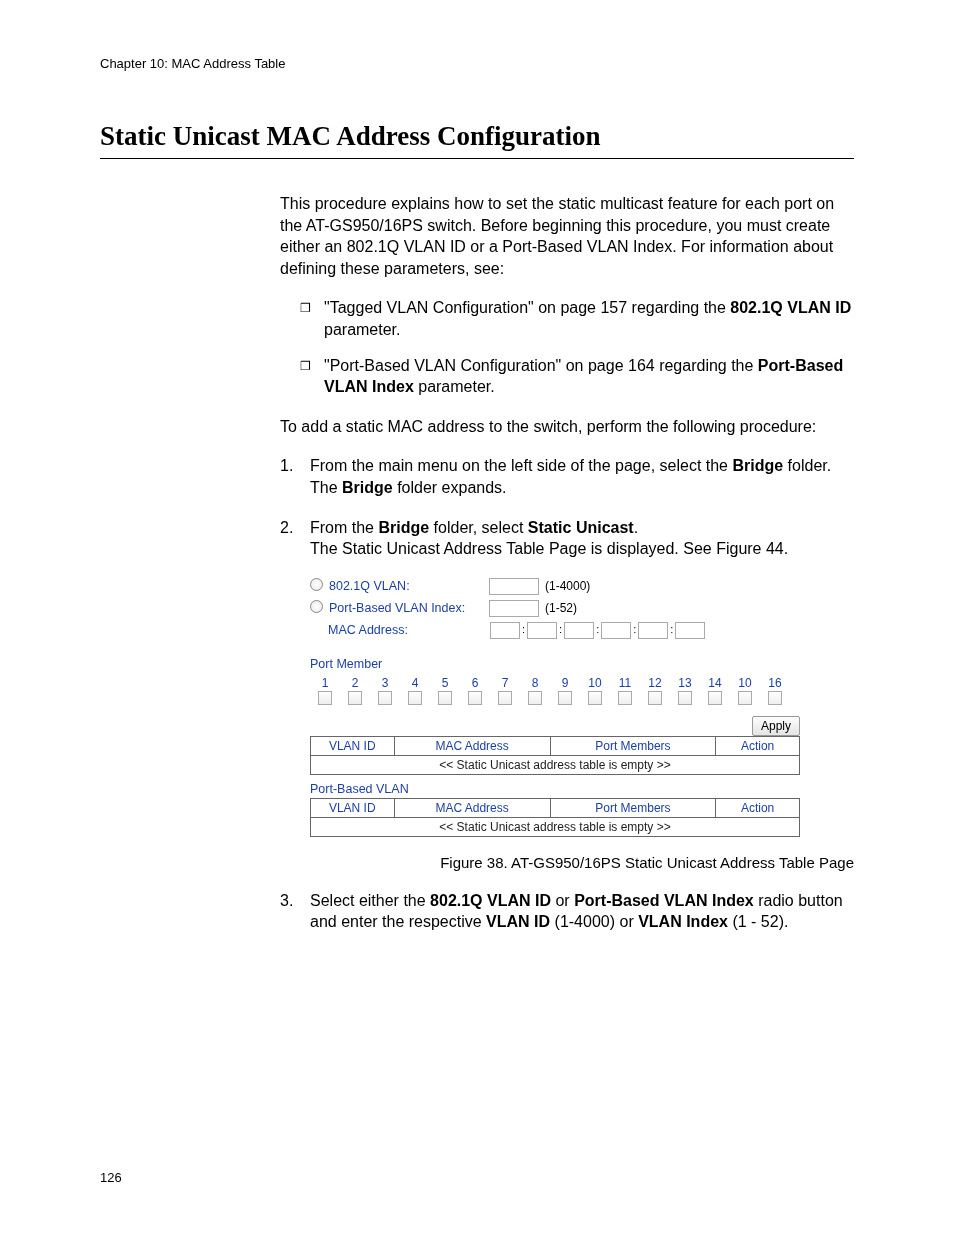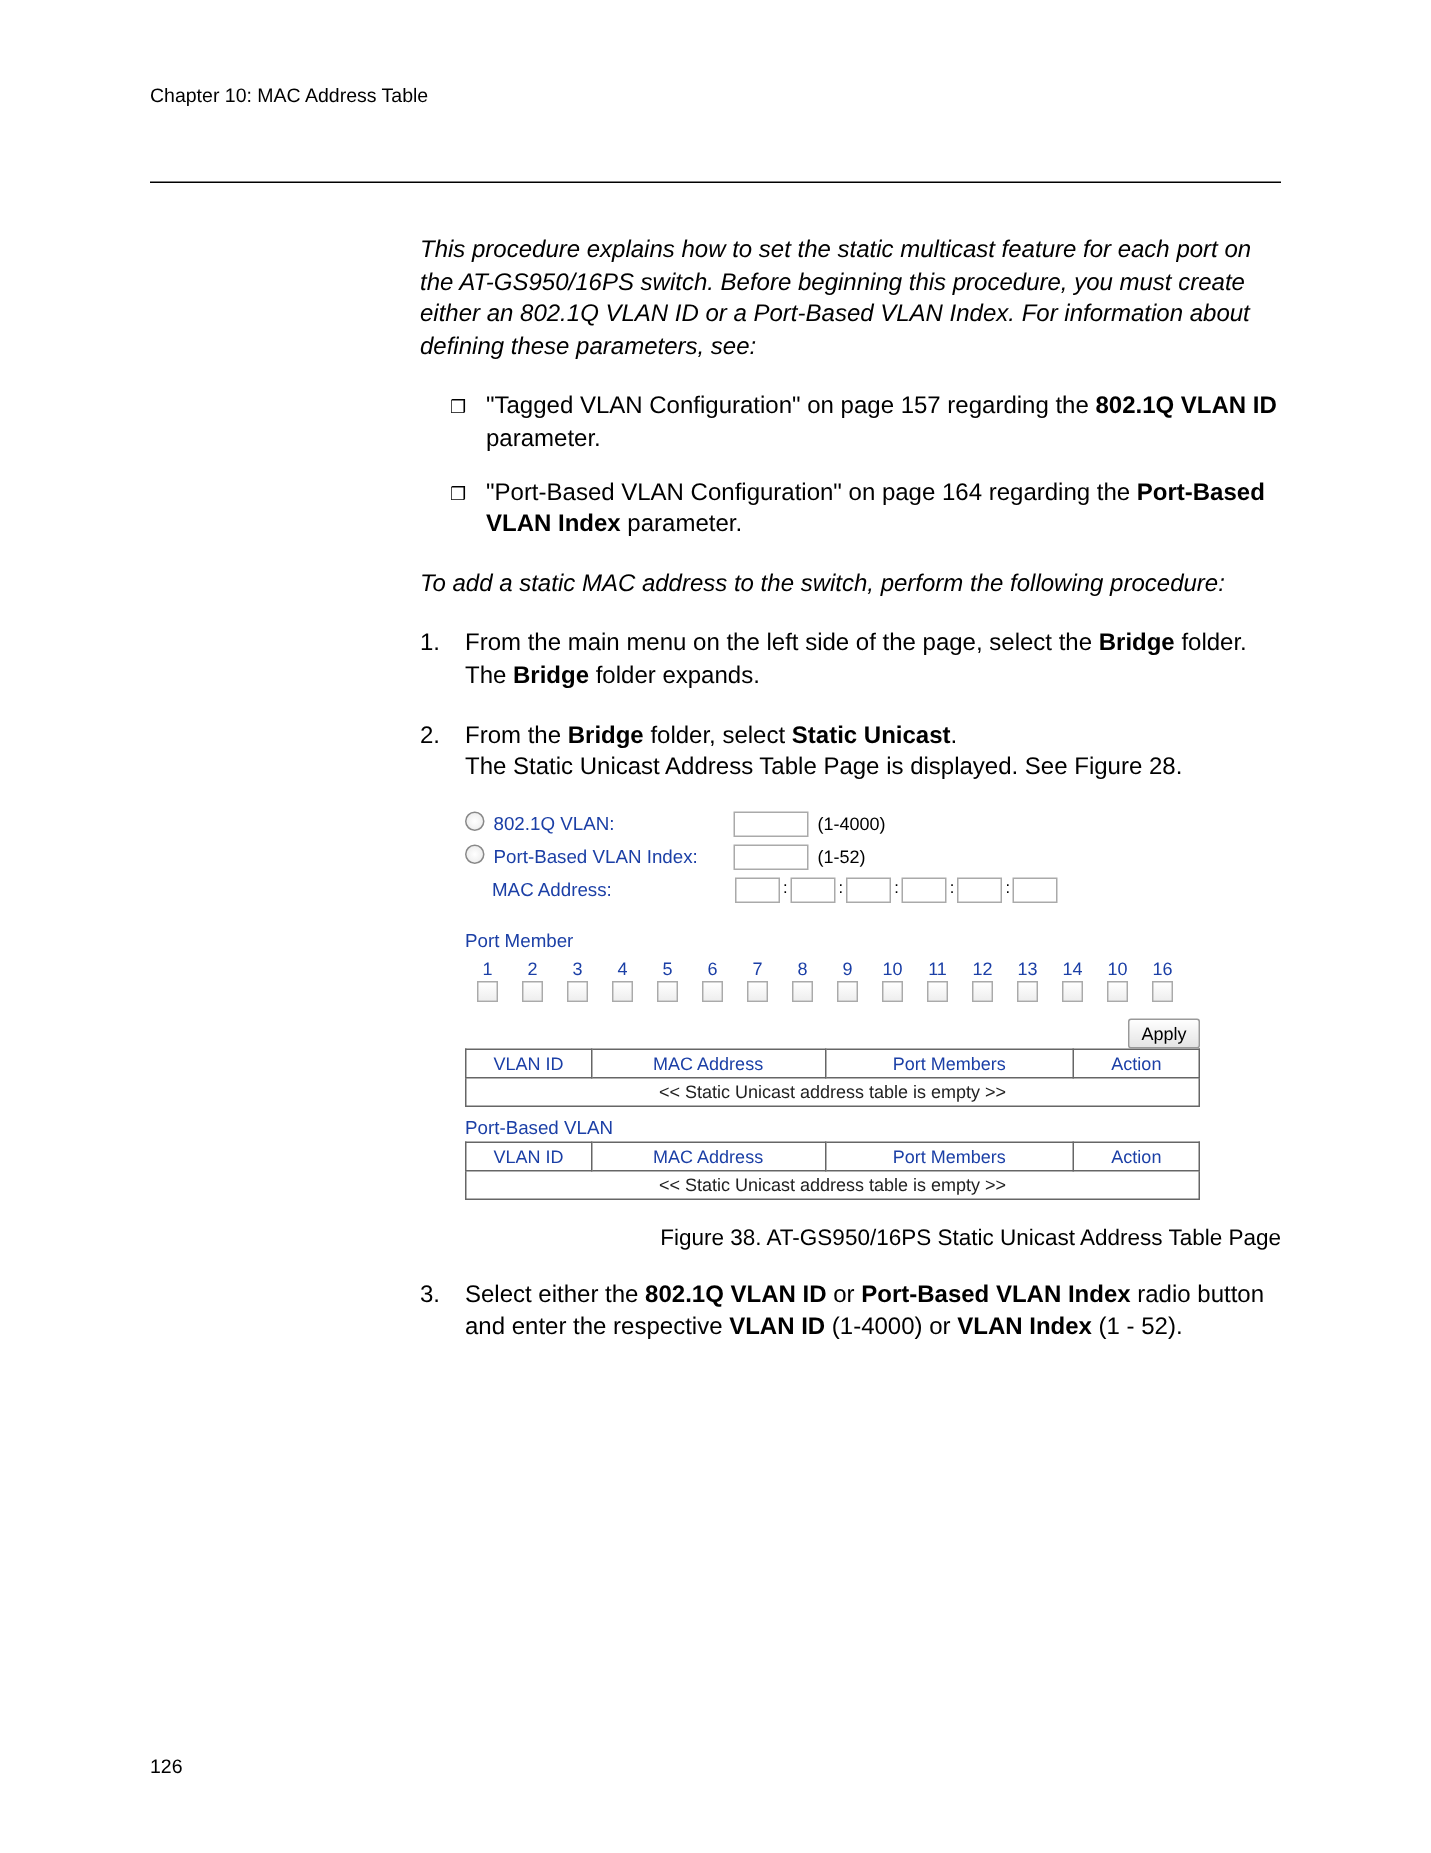--- a/index.html
+++ b/index.html
@@ -29,21 +29,21 @@
   }
   .title-rule {
     border: none;
     border-top: 1px solid #000;
     margin: 0 0 34px 0;
   }
   .body-block {
     margin-left: 180px;
     line-height: 1.35;
   }
-  .para { margin-bottom: 18px; font-style: italic; }
+  .para { margin-bottom: 18px; }
   .bullets {
     margin-left: 20px;
     margin-bottom: 18px;
   }
   .bullet-row {
     display: flex;
     align-items: flex-start;
     margin-bottom: 14px;
   }
   .bullet-marker {
@@ -194,20 +194,21 @@
     left: 100px;
     font-size: 13px;
   }
 </style>
 </head>
 <body>
 
 <div class="page">
   <div class="chapter-header">Chapter 10: MAC Address Table</div>
 
+  <h1 class="page-title">Static Unicast MAC Address Configuration</h1>
   <hr class="title-rule">
 
   <div class="body-block">
     <div class="para">This procedure explains how to set the static multicast feature for each port on the AT-GS950/16PS switch. Before beginning this procedure, you must create either an 802.1Q VLAN ID or a Port-Based VLAN Index. For information about defining these parameters, see:</div>
 
     <div class="bullets">
       <div class="bullet-row">
         <div class="bullet-marker">❒</div>
         <div class="bullet-text">
           <span>"Tagged VLAN Configuration" on page 157 regarding the </span><span class="b">802.1Q VLAN ID</span><span> parameter.</span>
@@ -228,21 +229,21 @@
       <div class="ol-text">
         <span>From the main menu on the left side of the page, select the </span><span class="b">Bridge</span><span> folder.</span><br>
         <span>The </span><span class="b">Bridge</span><span> folder expands.</span>
       </div>
     </div>
 
     <div class="ol-row">
       <div class="ol-num">2.</div>
       <div class="ol-text">
         <span>From the </span><span class="b">Bridge</span><span> folder, select </span><span class="b">Static Unicast</span><span>.</span><br>
-        <span>The Static Unicast Address Table Page is displayed. See Figure 28.</span>
+        <span>The Static Unicast Address Table Page is displayed. See Figure 44.</span>
       </div>
     </div>
 
     <div class="figure-wrap">
       <div class="panel">
 
         <div class="panel-row">
           <span class="radio"></span>
           <span class="field-label">802.1Q VLAN:</span>
           <span class="small-input"></span>

